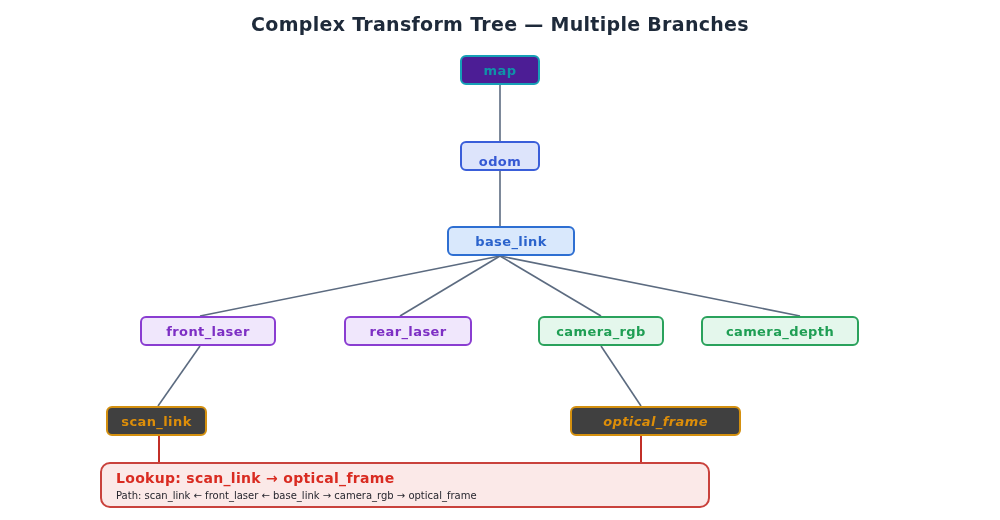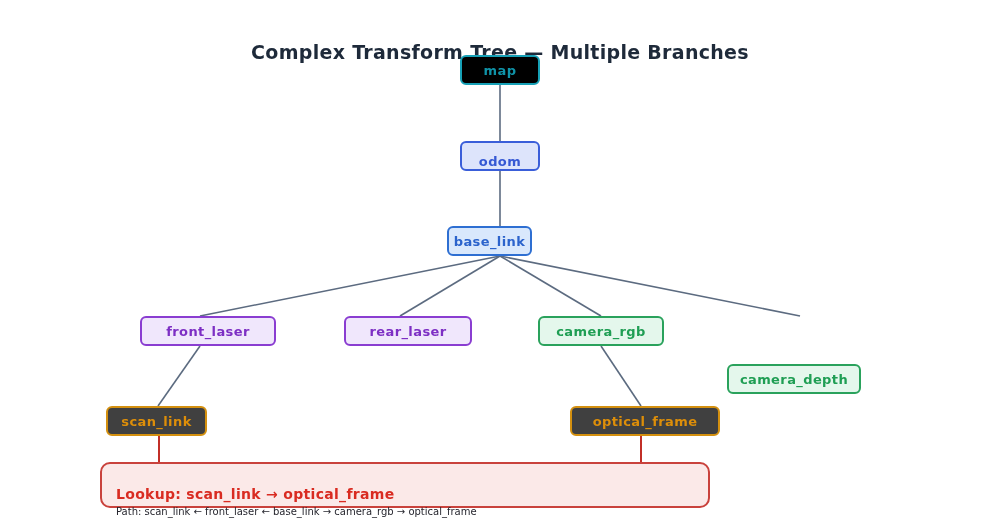--- a/index.html
+++ b/index.html
@@ -23,64 +23,63 @@
   }
   .page-title {
     position: absolute;
     left: 0; right: 0;
     top: 13px;
     text-align: center;
     font-size: 19px;
     font-weight: bold;
     color: #1e2a3a;
     letter-spacing: 0.3px;
-    margin-top: 28px;
   }
   .node {
     position: absolute;
     box-sizing: border-box;
     height: 30px;
     border-radius: 6px;
     border: 2px solid;
     display: flex;
     align-items: center;
     justify-content: center;
     font-size: 13px;
     font-weight: bold;
     letter-spacing: 0.4px;
     white-space: nowrap;
   }
-  .node.teal   { background: #000000; border-color: #16a0b6; color: #0f93a8; }
+  .node.teal   { background: #4c1d95; border-color: #16a0b6; color: #0f93a8; }
   .node.blue1  { background: #dde4fb; border-color: #3a5ed9; color: #3558d4; }
   .node.blue2  { background: #d9e8fc; border-color: #2e6fd2; color: #2b63cc; }
   .node.purple { background: #f0e7fc; border-color: #8a3dd1; color: #7d2fc4; }
   .node.green  { background: #e4f7ec; border-color: #2aa25c; color: #1f9e54; }
   .node.orange { background: #404040; border-color: #d4900f; color: #dd8e09; }
 
   .n-map          { left: 460px; top:  55px; width:  80px; }
   .n-odom         { left: 460px; top: 141px; width:  80px; align-items: flex-end; }
-  .n-base-link    { left: 447px; top: 226px; width: 85px; }
+  .n-base-link    { left: 447px; top: 226px; width: 128px; }
   .n-front-laser  { left: 140px; top: 316px; width: 136px; }
   .n-rear-laser   { left: 344px; top: 316px; width: 128px; }
   .n-camera-rgb   { left: 538px; top: 316px; width: 126px; }
-  .n-camera-depth { left: 727px; top: 316px; width: 134px; margin-top: 48px; }
+  .n-camera-depth { left: 701px; top: 316px; width: 158px; }
   .n-scan-link    { left: 106px; top: 406px; width: 101px; }
-  .n-optical-frame{ left: 570px; top: 406px; width: 150px; }
+  .n-optical-frame{ left: 570px; top: 406px; width: 171px; font-style: italic; }
 
   .lookup-box {
     position: absolute;
     box-sizing: border-box;
     left: 100px;
     top: 462px;
     width: 610px;
     height: 46px;
     background: #fbe9e8;
     border: 2px solid #c9423c;
     border-radius: 10px;
-    padding: 20px 14px 0 14px;
+    padding: 4px 14px 0 14px;
   }
   .lookup-title {
     font-size: 14px;
     font-weight: bold;
     color: #d92b21;
     line-height: 20px;
     letter-spacing: 0.3px;
   }
   .lookup-path {
     font-size: 10px;

